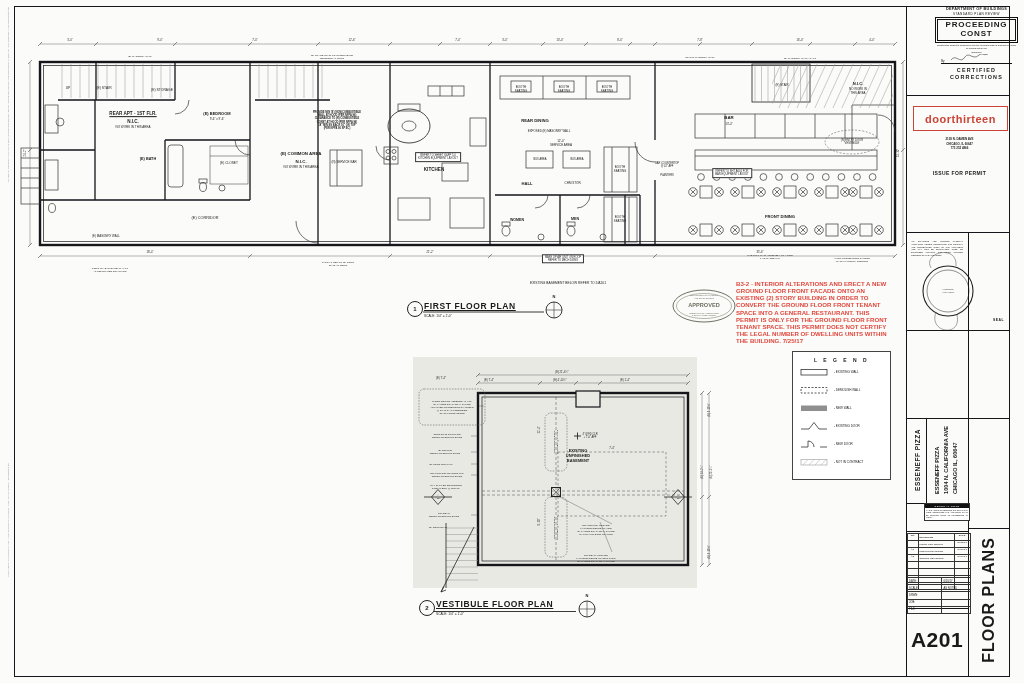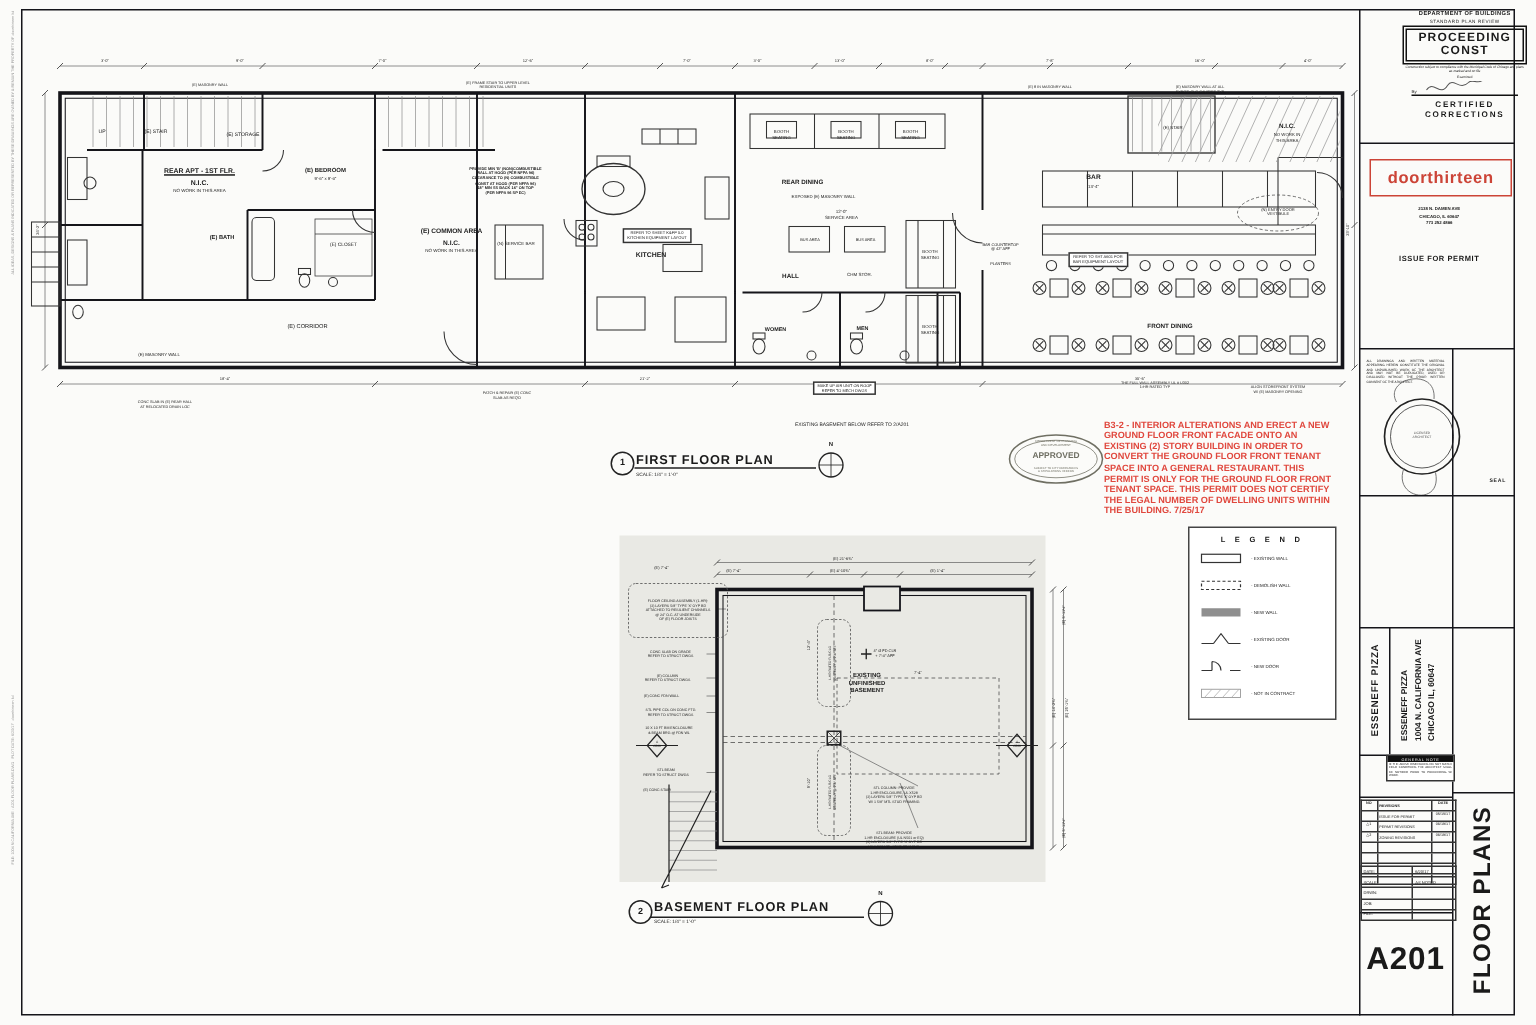--- a/index.html
+++ b/index.html
@@ -4,21 +4,21 @@
 <style>
   html,body{margin:0;padding:0;background:#e8e8e8;}
   .sheet{position:relative;width:1024px;height:683px;background:#fbfbf9;overflow:hidden;
          font-family:"Liberation Sans",sans-serif;color:#1a1a1a;}
   .abs{position:absolute;}
   #linework{position:absolute;left:0;top:0;}
   #labels{position:absolute;left:0;top:0;width:1024px;height:683px;pointer-events:none;}
   .plbl{position:absolute;white-space:pre;text-align:center;line-height:1.25;color:#1c1c1c;}
   .ln{position:absolute;background:#15151a;}
   .border-frame{position:absolute;left:14px;top:6px;width:994px;height:669px;border:1.8px solid #15151a;}
-  .ptit{font-size:8.5px;font-weight:bold;letter-spacing:.6px;white-space:nowrap;}
+  .ptit{font-size:8.5px;font-weight:bold;letter-spacing:.6px;white-space:nowrap;text-decoration:underline;}
   .pscl{font-size:3.2px;margin-top:2.5px;}
   .bubnum{position:absolute;transform:translate(-50%,-50%);font-size:6px;font-weight:bold;}
   .rednote{position:absolute;left:736px;top:280px;width:155px;font-size:6.1px;line-height:1.17;
            color:#e0483e;font-weight:bold;text-align:left;}
   .legend{position:absolute;left:792px;top:351px;width:97px;height:127px;border:1px solid #444;background:#fff;}
   .lg-title{font-size:5px;font-weight:bold;letter-spacing:2.5px;text-align:center;margin-top:5px;}
   .lg-row{display:flex;align-items:center;height:18px;padding-left:7px;}
   .lg-lbl{font-size:3px;margin-left:4px;}
   .dob{position:absolute;left:933px;top:7px;width:87px;text-align:center;}
   .dob-dept{font-size:3.8px;font-weight:bold;letter-spacing:.3px;}
@@ -506,21 +506,21 @@
 A300</div>
       <div class="plbl" style="left: 678px; top: 497px; font-size: 2.2px; transform: translate(-50%, -50%) rotate(0deg);">A
 A300</div>
     </div>
 
   <div class="abs" style="left:424px;top:301px;">
     <div class="ptit">FIRST FLOOR PLAN</div>
     <div class="pscl">SCALE: 1/4" = 1'-0"</div>
   </div>
   <div class="abs" style="left:436px;top:599px;">
-    <div class="ptit">BASEMENT FLOOR PLAN</div>
+    <div class="ptit">VESTIBULE FLOOR PLAN</div>
     <div class="pscl">SCALE: 1/4" = 1'-0"</div>
   </div>
   <div class="bubnum" style="left:415px;top:309px;">1</div>
   <div class="bubnum" style="left:427px;top:608px;">2</div>
 
   <div class="rednote">B3-2 - INTERIOR ALTERATIONS AND ERECT A NEW GROUND FLOOR FRONT FACADE ONTO AN EXISTING (2) STORY BUILDING IN ORDER TO CONVERT THE GROUND FLOOR FRONT TENANT SPACE INTO A GENERAL RESTAURANT. THIS PERMIT IS ONLY FOR THE GROUND FLOOR FRONT TENANT SPACE. THIS PERMIT DOES NOT CERTIFY THE LEGAL NUMBER OF DWELLING UNITS WITHIN THE BUILDING. 7/25/17</div>
 
   <div class="legend">
     <div class="lg-title">L E G E N D</div>
     <div class="lg-row">

